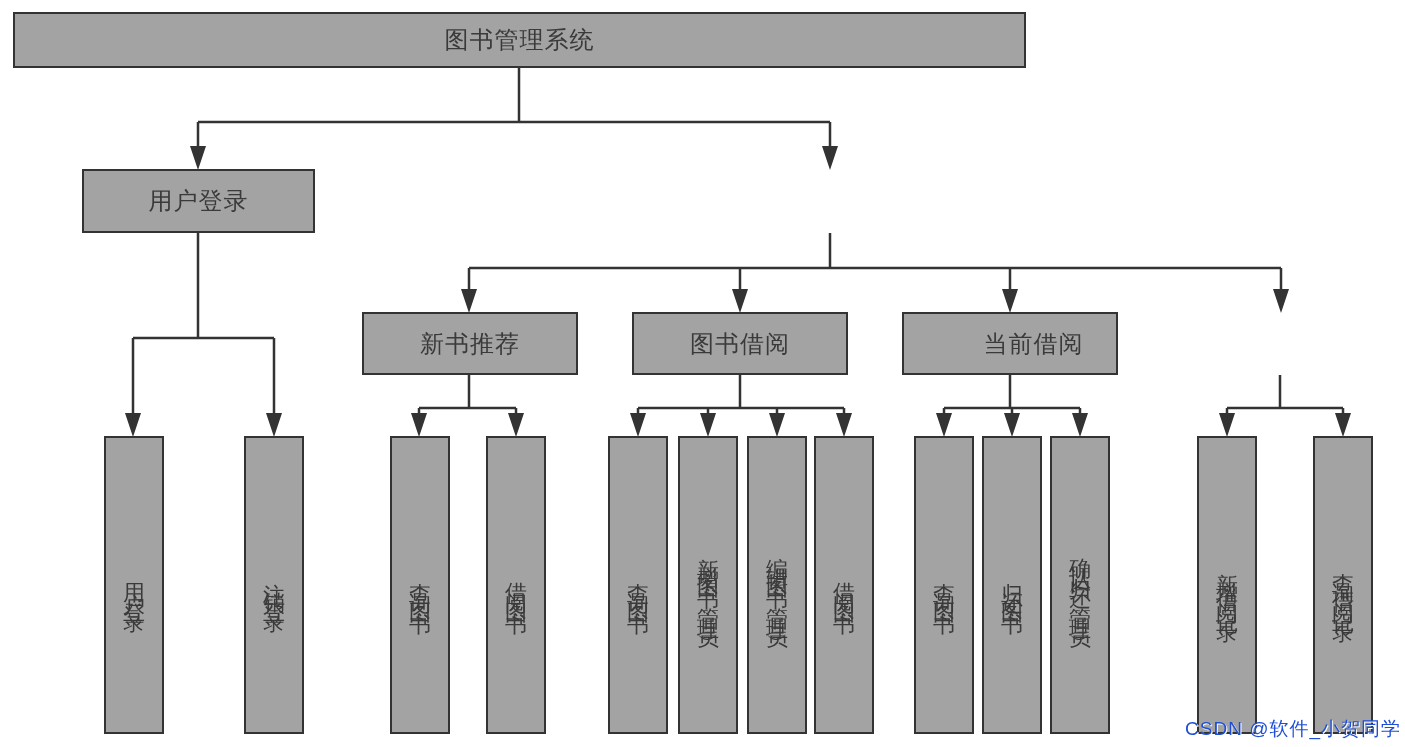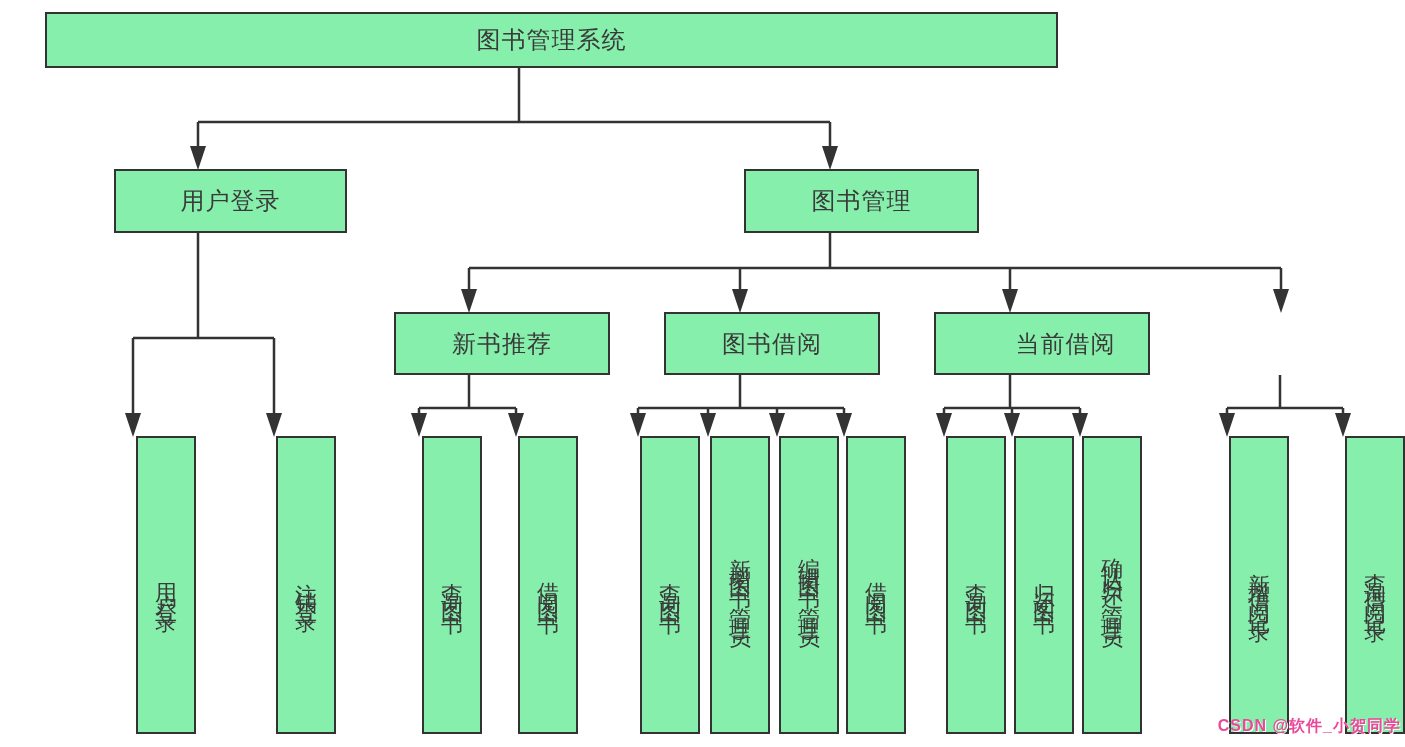--- a/index.html
+++ b/index.html
@@ -17,27 +17,26 @@
   }
   .connectors {
     position: absolute;
     left: 0; top: 0;
     width: 1405px; height: 747px;
   }
   .box {
     position: absolute;
     box-sizing: border-box;
     border: 2.5px solid #333333;
-    background: #86efac;
+    background: #a3a3a3;
     display: flex;
     align-items: center;
     justify-content: center;
     color: #3a3a3a;
     z-index: 2;
-    margin-left: 32px;
   }
   .hbox { font-size: 24px; letter-spacing: 1px; }
   .root  { left: 13px;  top: 12px;  width: 1013px; height: 56px; }
   .l2a   { left: 82px;  top: 169px; width: 233px;  height: 64px; }
   .l2b   { left: 712px; top: 169px; width: 235px;  height: 64px; }
   .l3    { top: 312px; width: 216px; height: 63px; }
   .l3a   { left: 362px; }
   .l3b   { left: 632px; }
   .l3c   { left: 902px; padding-left: 47px; }
   .l3d   { left: 1172px; }
@@ -53,26 +52,25 @@
   }
   .g1x1 { left: 104px; }  .g1x2 { left: 244px; }
   .g2x1 { left: 390px; }  .g2x2 { left: 486px; }
   .g3x1 { left: 608px; }  .g3x2 { left: 678px; }  .g3x3 { left: 747px; }  .g3x4 { left: 814px; }
   .g4x1 { left: 914px; }  .g4x2 { left: 982px; }  .g4x3 { left: 1050px; }
   .g5x1 { left: 1197px; } .g5x2 { left: 1313px; }
   .watermark {
     position: absolute;
     right: 4px;
     top: 716px;
-    font-size: 16px;
-    color: #ec4899;
+    font-size: 19px;
+    color: #1d4ed8;
     text-shadow: 1px 1px 0 #ffffff;
     z-index: 3;
     letter-spacing: 1px;
-    font-weight: bold;
   }
 </style>
 </head>
 <body>
 
 <div class="canvas">
 
   <svg class="connectors" viewBox="0 0 1405 747" xmlns="http://www.w3.org/2000/svg">
     <g stroke="#333333" stroke-width="2.5" fill="none">
 
@@ -112,23 +110,20 @@
       <polygon points="1335,413 1351,413 1343,437"></polygon>
     </g>
   </svg>
 
   <div class="box hbox root">
     <span>图书管理系统</span>
   </div>
 
   <div class="box hbox l2a">
     <span>用户登录</span>
-  </div>
-  <div class="box hbox l2b">
-    <span>图书管理</span>
   </div>
 
   <div class="box hbox l3 l3b">
     <span>图书借阅</span>
   </div>
   <div class="box hbox l3 l3a">
     <span>新书推荐</span>
   </div>
   <div class="box hbox l3 l3c">
     <span>当前借阅</span>

